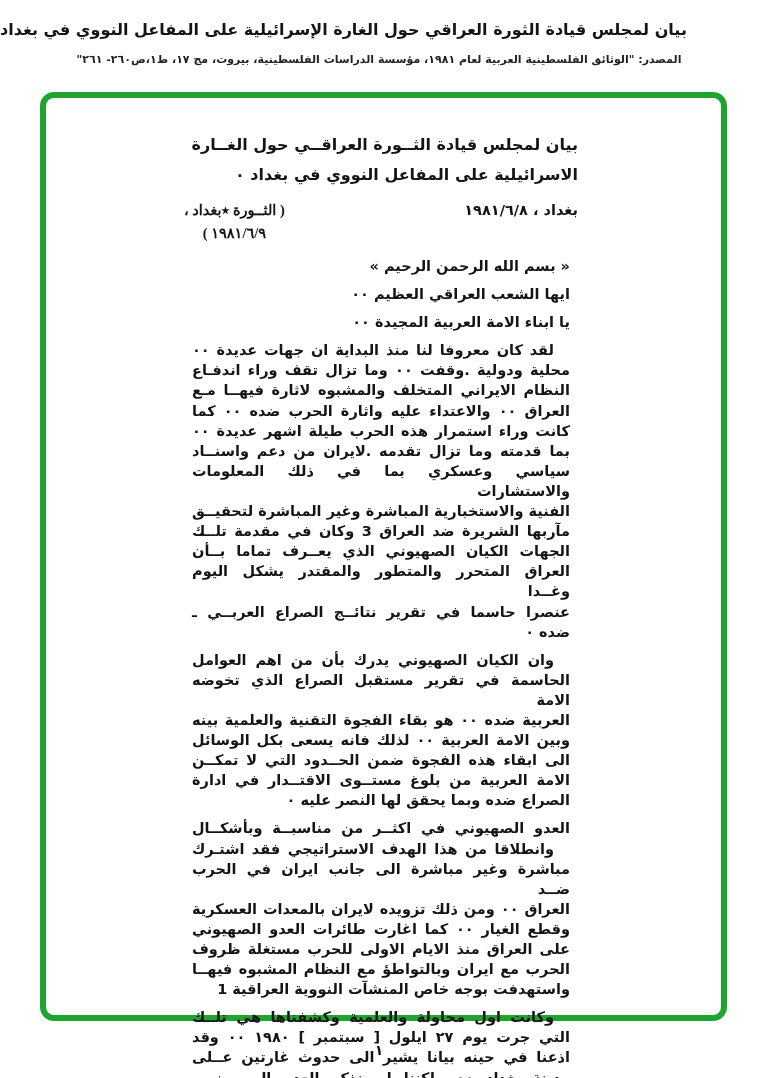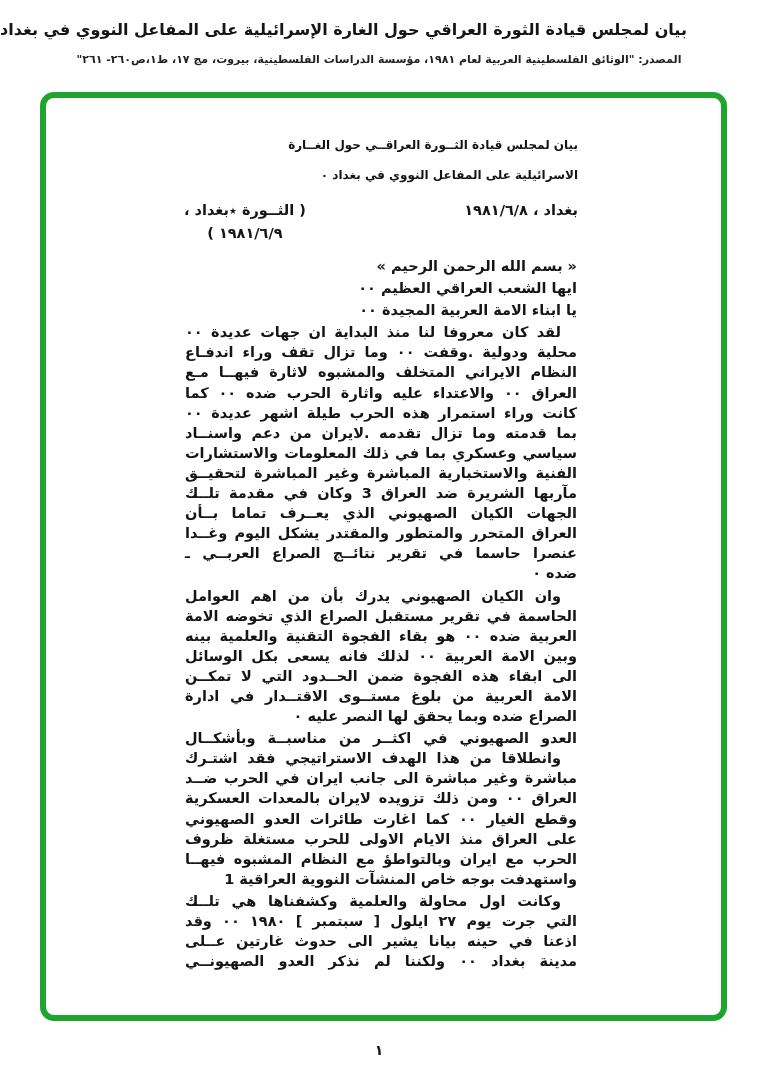--- a/index.html
+++ b/index.html
@@ -20,28 +20,28 @@
   .frame{
     position:absolute;left:40px;top:92px;width:687px;height:929px;
     box-sizing:border-box;border:6px solid #1fa52f;border-radius:14px;
     background:transparent;
   }
   
   .doc{
     position:absolute;right:180px;top:130px;width:394px;
     direction:rtl;text-align:right;font-weight:bold;
   }
-  .doc-title{font-size:12px;line-height:30px;}
+  .doc-title{font-size:16px;line-height:30px;}
   .dateline{
     display:flex;justify-content:space-between;align-items:flex-start;
     margin-top:9px;font-size:14.5px;line-height:23px;
   }
-  .dateline .left-part{text-align:center;}
+  .dateline .left-part{text-align:center;font-family:Liberation Serif, serif;}
   .doc-body{margin-top:11px;font-size:14.5px;line-height:20.1px;}
-  .para{margin:1px;}
+  .para{margin:8px;}
   .para + .para{margin-top:2px;}
   .line{text-align:justify;text-align-last:justify;}
   .line.end{text-align:last;text-align-last:right;}
   .line.indent{text-indent:16px;}
   .para.bism .line{padding-left:46px;text-align-last:right;}
   
   .pagenum{
     position:absolute;top:1042px;left:0;right:0;text-align:center;
     font-size:14px;font-weight:bold;
   }

